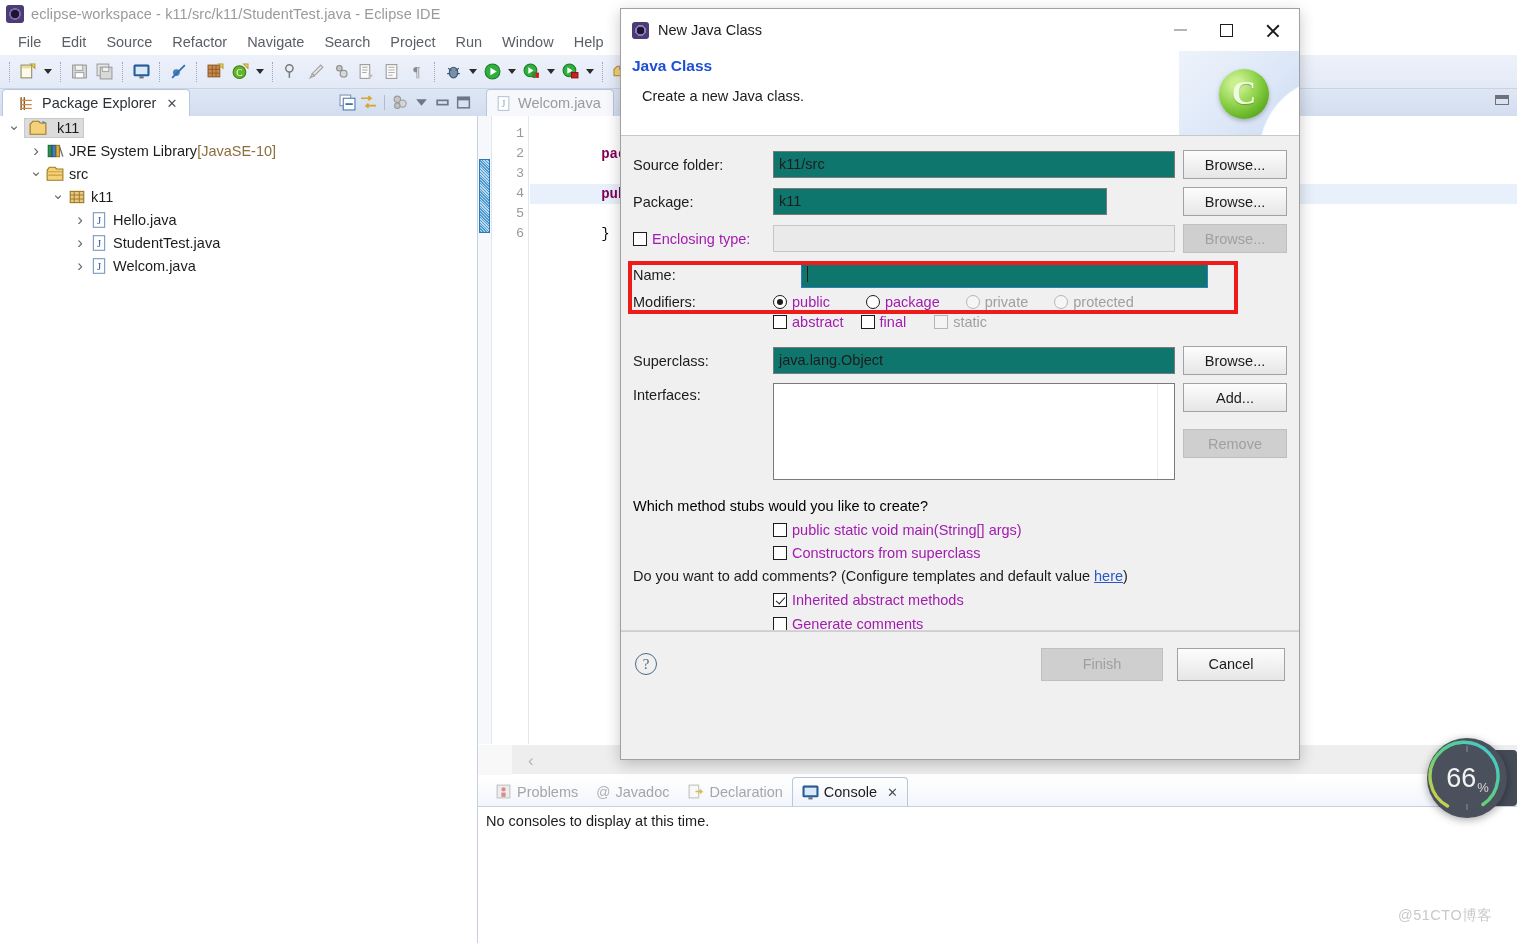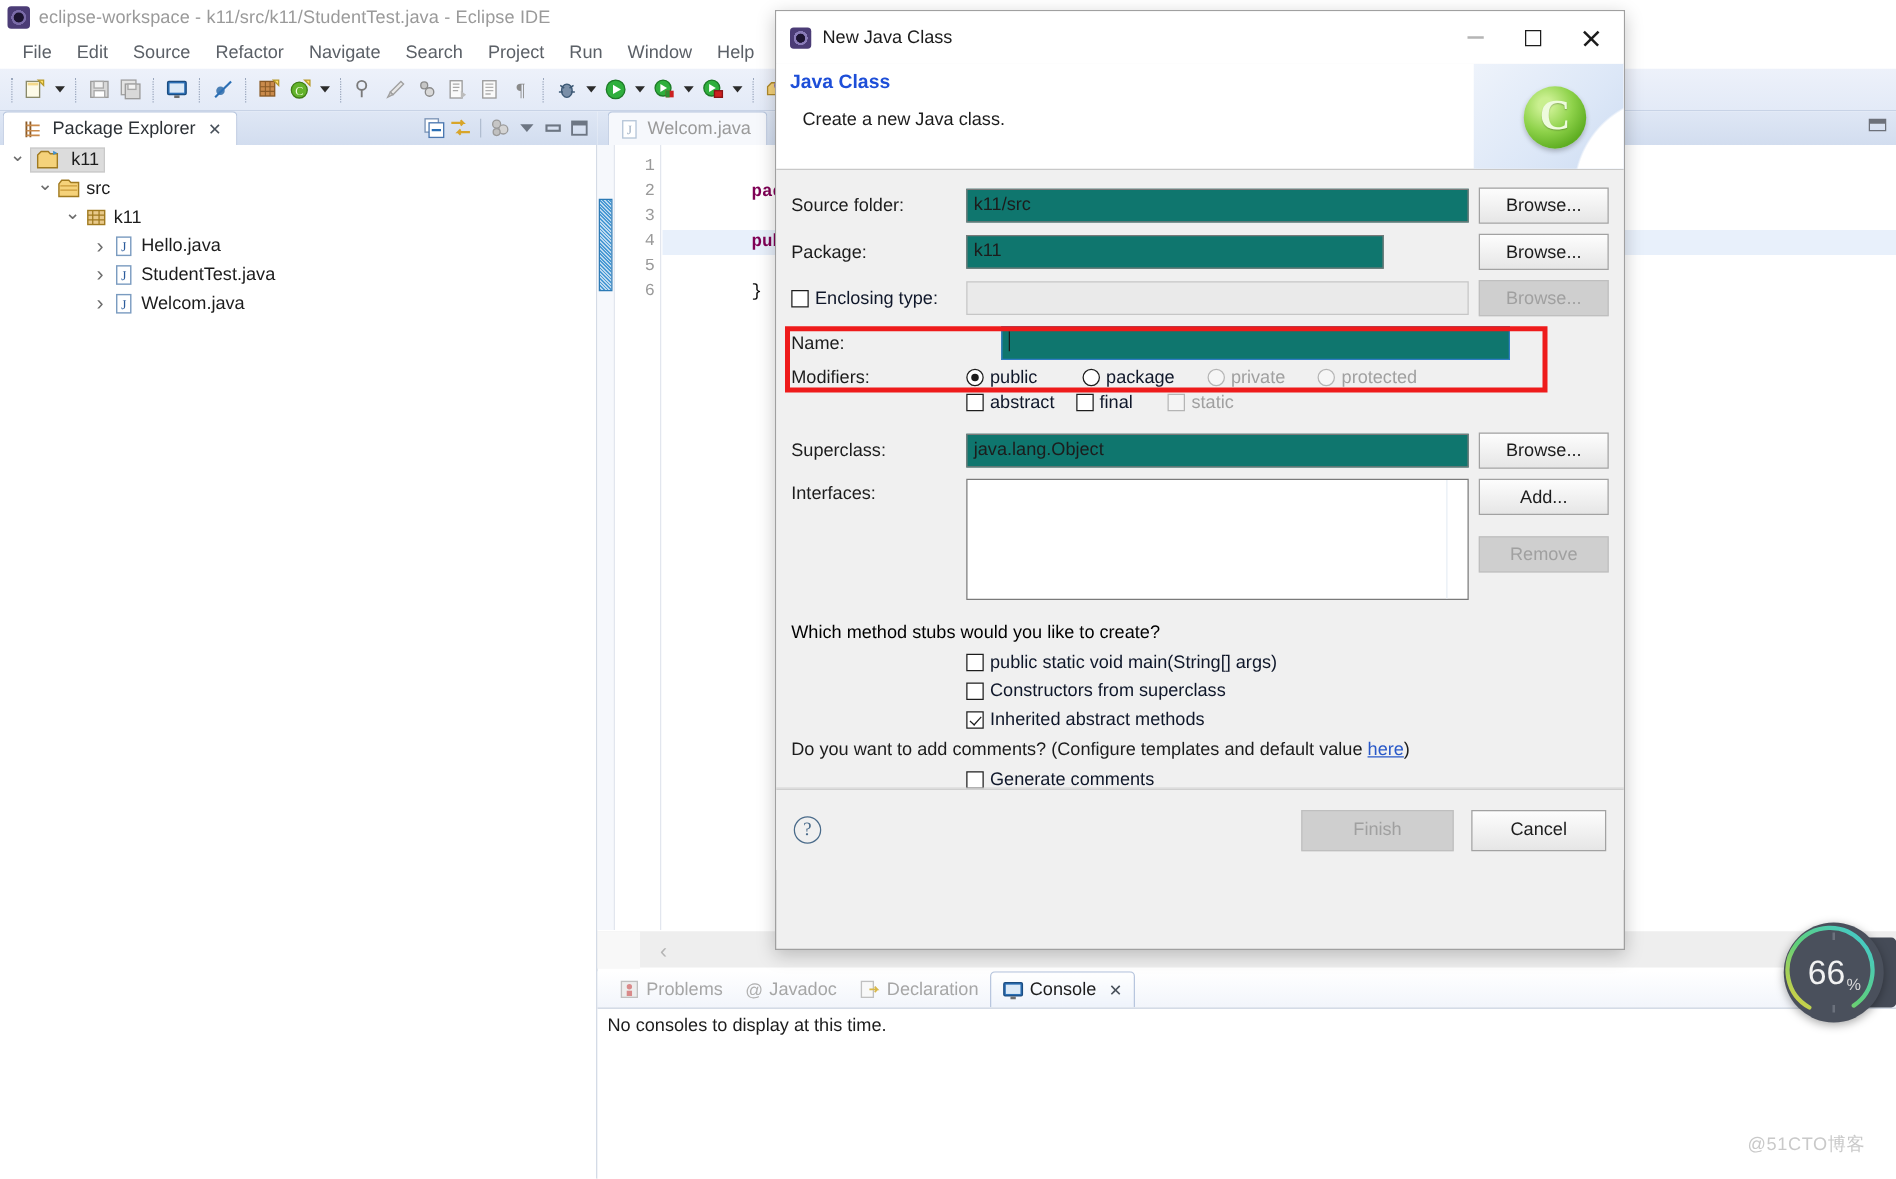--- a/index.html
+++ b/index.html
@@ -256,21 +256,21 @@
   }
   .rdo {
     width: 14px; height: 14px; border: 1.4px solid #1c1c1c; border-radius: 50%;
     background: #ffffff; display: inline-block; position: relative; flex-shrink: 0;
   }
   .rdo.dis { border-color: #b5b5b5; background: #f6f6f6; }
   .rdo.checked::after {
     content: ""; position: absolute; left: 2.6px; top: 2.6px; width: 6px; height: 6px;
     border-radius: 50%; background: #1c1c1c;
   }
-  .lbl { font-size: 14.5px; color: #0f172a; margin-left: 5px; }
+  .lbl { font-size: 14.5px; color: #a21caf; margin-left: 5px; }
   .lbl.dis { color: #a0a0a0; }
 
   .highlight-box {
     position: absolute; left: 7px; top: 125px; width: 610px; height: 53px;
     border: 4px solid #ee1b1b; pointer-events: none;
   }
   .caret {
     display: inline-block; width: 1px; height: 16px; background: #1c1c1c;
     position: relative; top: 3px; animation: blink 1.06s step-end infinite;
   }
@@ -540,20 +540,31 @@
       <div class="tw open"></div>
       <div class="sel-box" style="display:flex;align-items:center;gap:5px;">
         <svg class="tree-icon" viewBox="0 0 16 16">
           <path d="M1 4.5 l2.5 -2.5 h5 l1.5 1.5 h5 v10 h-14z" fill="#f5d27a" stroke="#a07a20"></path>
           <path d="M12 1.5 l3 1.5 -3 1.5z" fill="#3f8fd0"></path>
         </svg>
         <span>k11</span>
       </div>
     </div>
 
+    <div class="tree-row" style="padding-left:26px;">
+      <div class="tw closed"></div>
+      <svg class="tree-icon" viewBox="0 0 16 16">
+        <rect x="2" y="3" width="3" height="10" fill="#2f8f4f" stroke="#1d6a36"></rect>
+        <rect x="5.5" y="3" width="3" height="10" fill="#3f7fc0" stroke="#24568a"></rect>
+        <rect x="9" y="3" width="3" height="10" fill="#e0b040" stroke="#a07a20"></rect>
+        <path d="M12 4 l3 9" stroke="#6d6d6d" stroke-width="1.2"></path>
+      </svg>
+      <span>JRE System Library</span>
+      <span class="dim"> [JavaSE-10]</span>
+    </div>
 
     <div class="tree-row" style="padding-left:26px;">
       <div class="tw open"></div>
       <svg class="tree-icon" viewBox="0 0 16 16">
         <path d="M1 4.5 l2 -2.5 h5 l1.5 1.5 h5.5 v10 h-14z" fill="#f5d27a" stroke="#a07a20"></path>
         <path d="M2 6 h12 M2 9 h12" stroke="#c99a3a" stroke-width="0.9"></path>
       </svg>
       <span>src</span>
     </div>
 
@@ -789,27 +800,27 @@
       <div style="font-size:14.5px;color:#000000;margin-bottom:8px;">Which method stubs would you like to create?</div>
 
       <div style="display:flex;align-items:center;margin-left:140px;margin-bottom:7px;">
         <span class="cbx"></span>
         <span class="lbl">public static void main(String[] args)</span>
       </div>
       <div style="display:flex;align-items:center;margin-left:140px;margin-bottom:7px;">
         <span class="cbx"></span>
         <span class="lbl">Constructors from superclass</span>
       </div>
+      <div style="font-size:14.5px;color:#1c1c1c;margin-bottom:8px;">
+        <span>Do you want to add comments? (Configure templates and default value </span><a class="here" href="#">here</a><span>)</span>
+      </div>
+
       <div style="display:flex;align-items:center;margin-left:140px;margin-bottom:8px;">
         <span class="cbx checked"></span>
         <span class="lbl">Inherited abstract methods</span>
-      </div>
-
-      <div style="font-size:14.5px;color:#1c1c1c;margin-bottom:8px;">
-        <span>Do you want to add comments? (Configure templates and default value </span><a class="here" href="#">here</a><span>)</span>
       </div>
       <div style="display:flex;align-items:center;margin-left:140px;">
         <span class="cbx"></span>
         <span class="lbl">Generate comments</span>
       </div>
 
       <div class="dlg-sep"></div>
       <div class="dlg-footer">
         <div class="qmark">?</div>
         <div style="flex:1;"></div>

